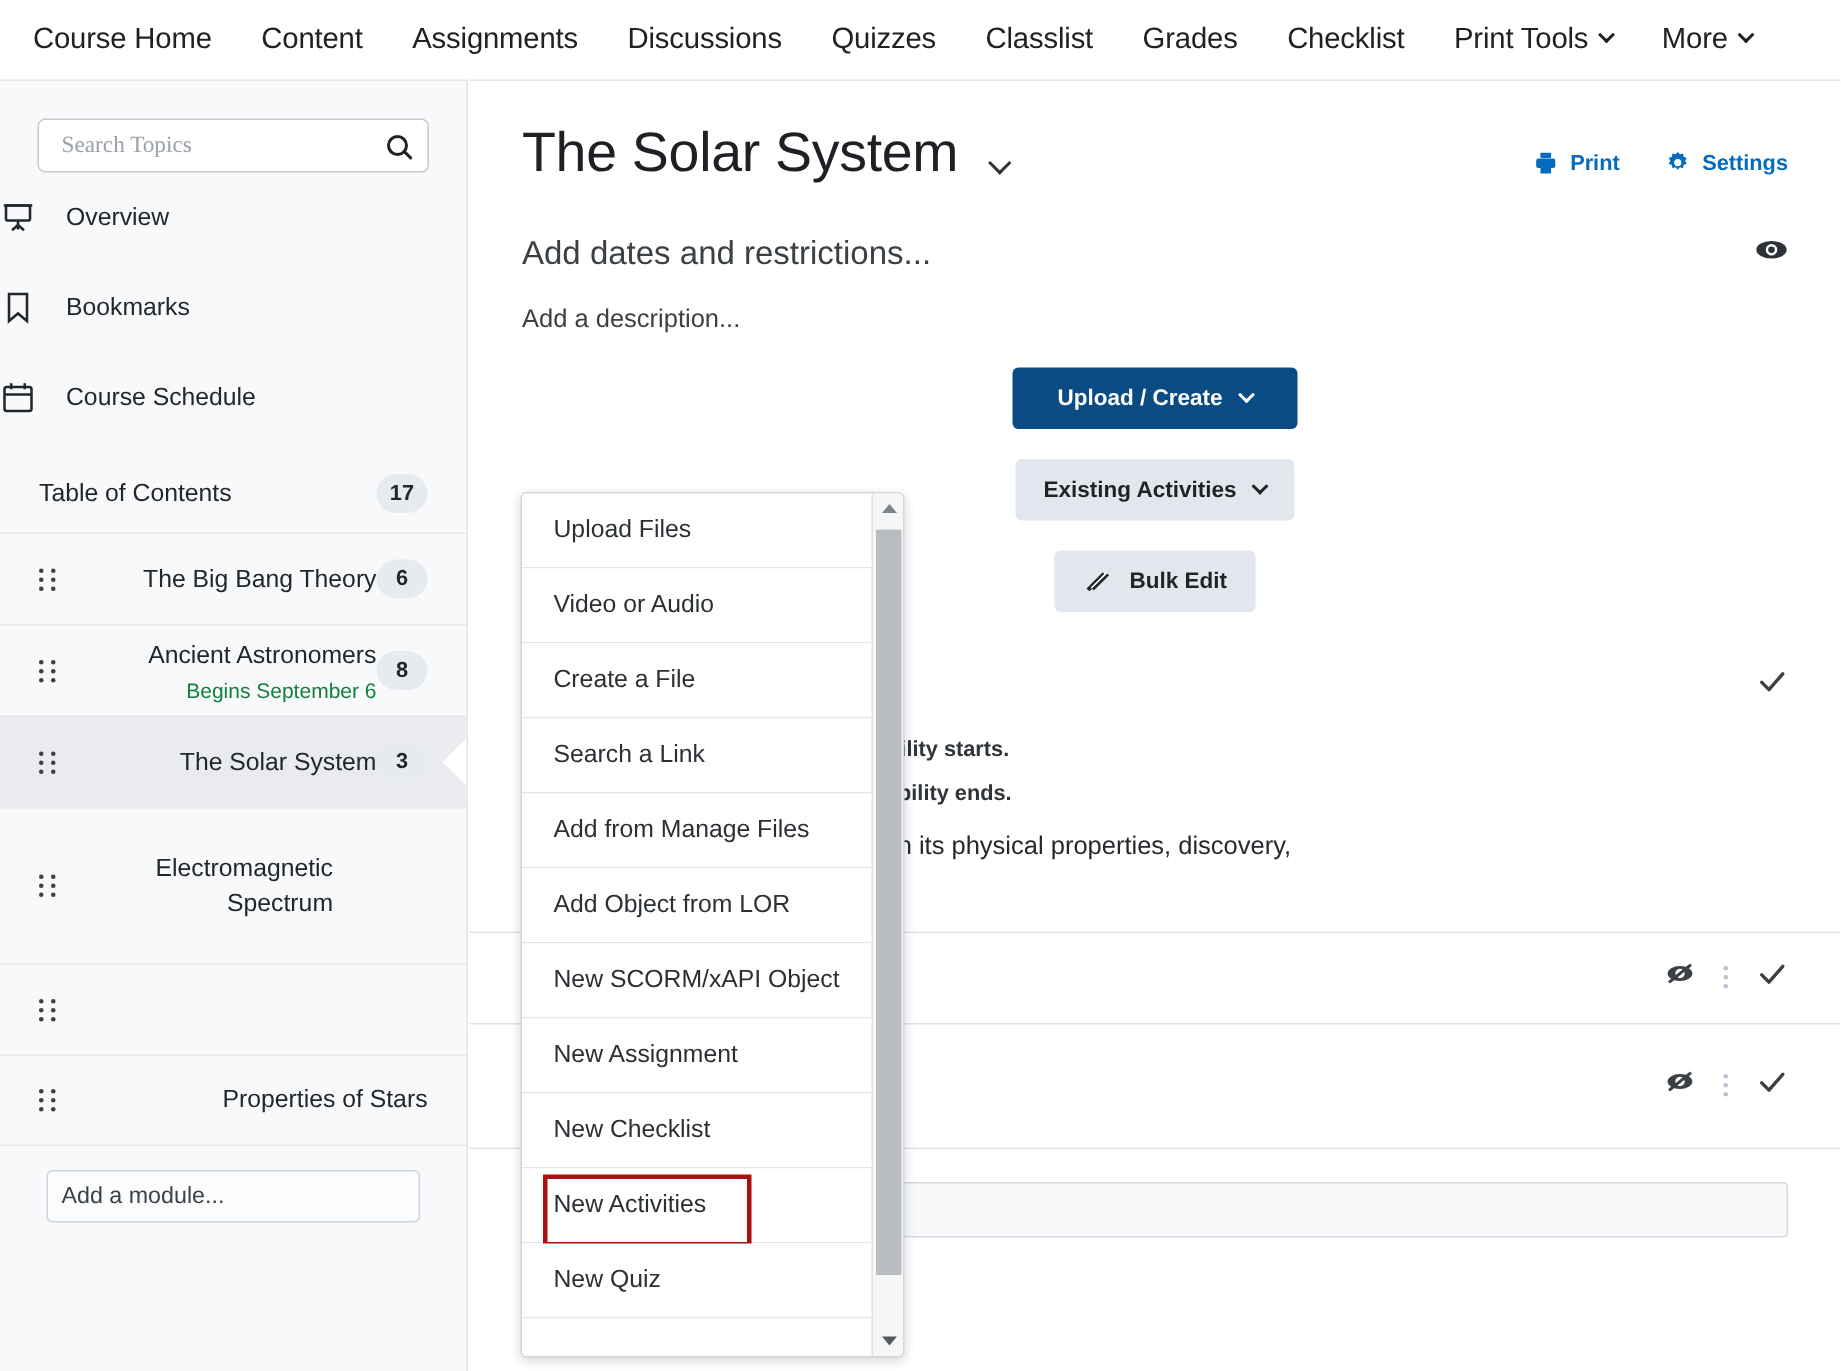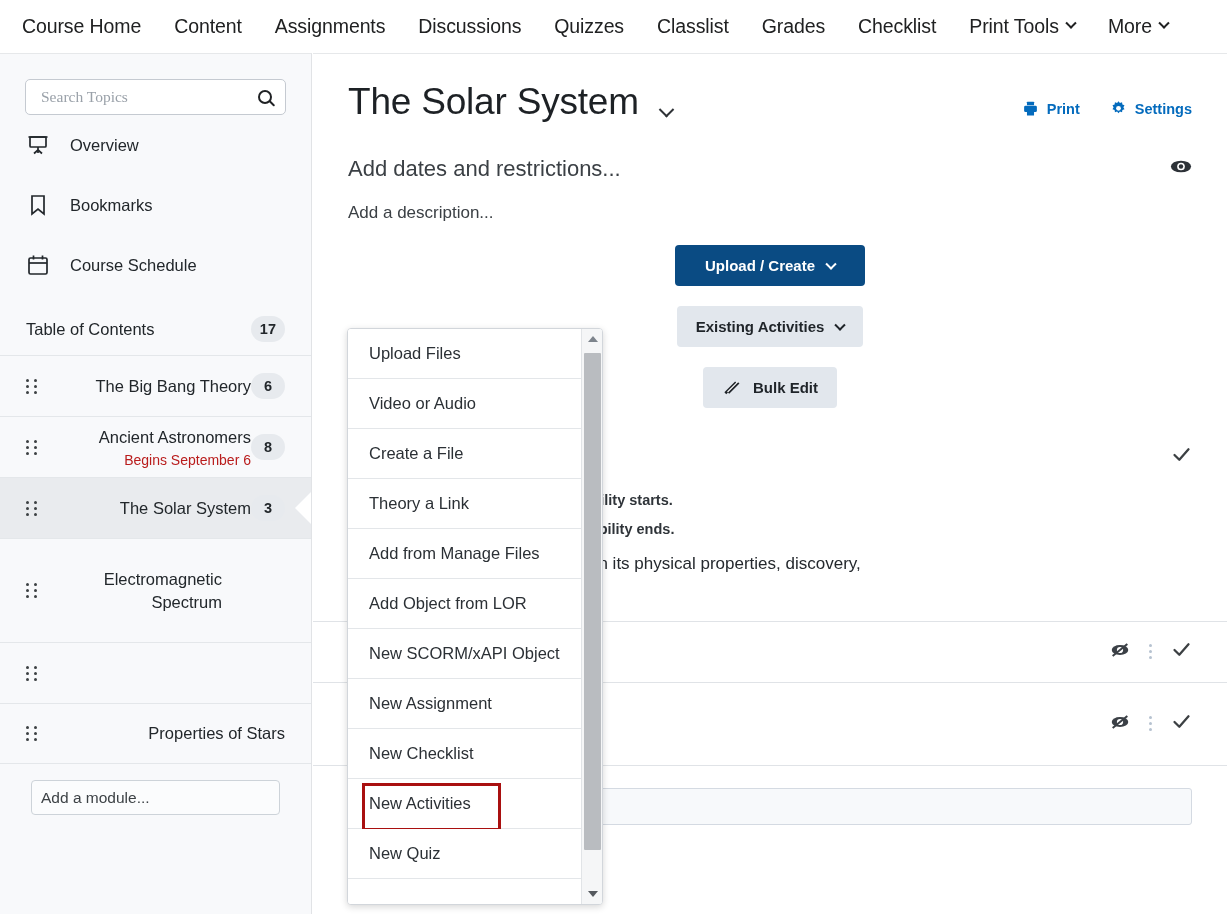--- a/index.html
+++ b/index.html
@@ -87,21 +87,20 @@
     content: ""; position: absolute;
     width: 2px; height: 7px; background: #1f2124;
     right: -3px; bottom: -5px;
     transform: rotate(-45deg);
     border-radius: 1px;
   }
 
   .side-link {
     display: flex; align-items: center;
     height: 60px;
-    padding-left: 26px;
     cursor: pointer;
   }
   .side-link .lbl {
     font-size: 16.5px; color: #22272b;
     margin-left: 20px;
   }
   .si { width: 24px; height: 24px; flex: none; color: #22272b; }
 
   .toc-head {
     display: flex; align-items: center;
@@ -143,21 +142,21 @@
   }
   .grip {
     width: 12px; flex: none;
     display: grid; grid-template-columns: 4px 4px;
     gap: 3px 4px;
     margin-right: 14px;
   }
   .grip i { width: 3px; height: 3px; background: #3c4043; border-radius: 50%; display:block; }
   .mod .txt { flex: 1; }
   .mod .name { font-size: 16.5px; color: #22272b; line-height: 1.35; }
-  .mod .sub { font-size: 14px; color: #b91c1c; margin-top: 4px; }
+  .mod .sub { font-size: 14px; color: #15803d; margin-top: 4px; }
 
   .add-module {
     margin: 16px 31px 0 31px;
     height: 35px;
     border: 1px solid #cdd3d9;
     border-radius: 4px;
     background: #fbfcfd;
     display: flex; align-items: center;
     padding-left: 9px;
     font-size: 15.5px; color: #3d4246;
@@ -670,21 +669,21 @@
       <div class="mi">
         <span>Upload Files</span>
       </div>
       <div class="mi">
         <span>Video or Audio</span>
       </div>
       <div class="mi">
         <span>Create a File</span>
       </div>
       <div class="mi">
-        <span>Theory a Link</span>
+        <span>Search a Link</span>
       </div>
       <div class="mi">
         <span>Add from Manage Files</span>
       </div>
       <div class="mi">
         <span>Add Object from LOR</span>
       </div>
       <div class="mi">
         <span>New SCORM/xAPI Object</span>
       </div>

